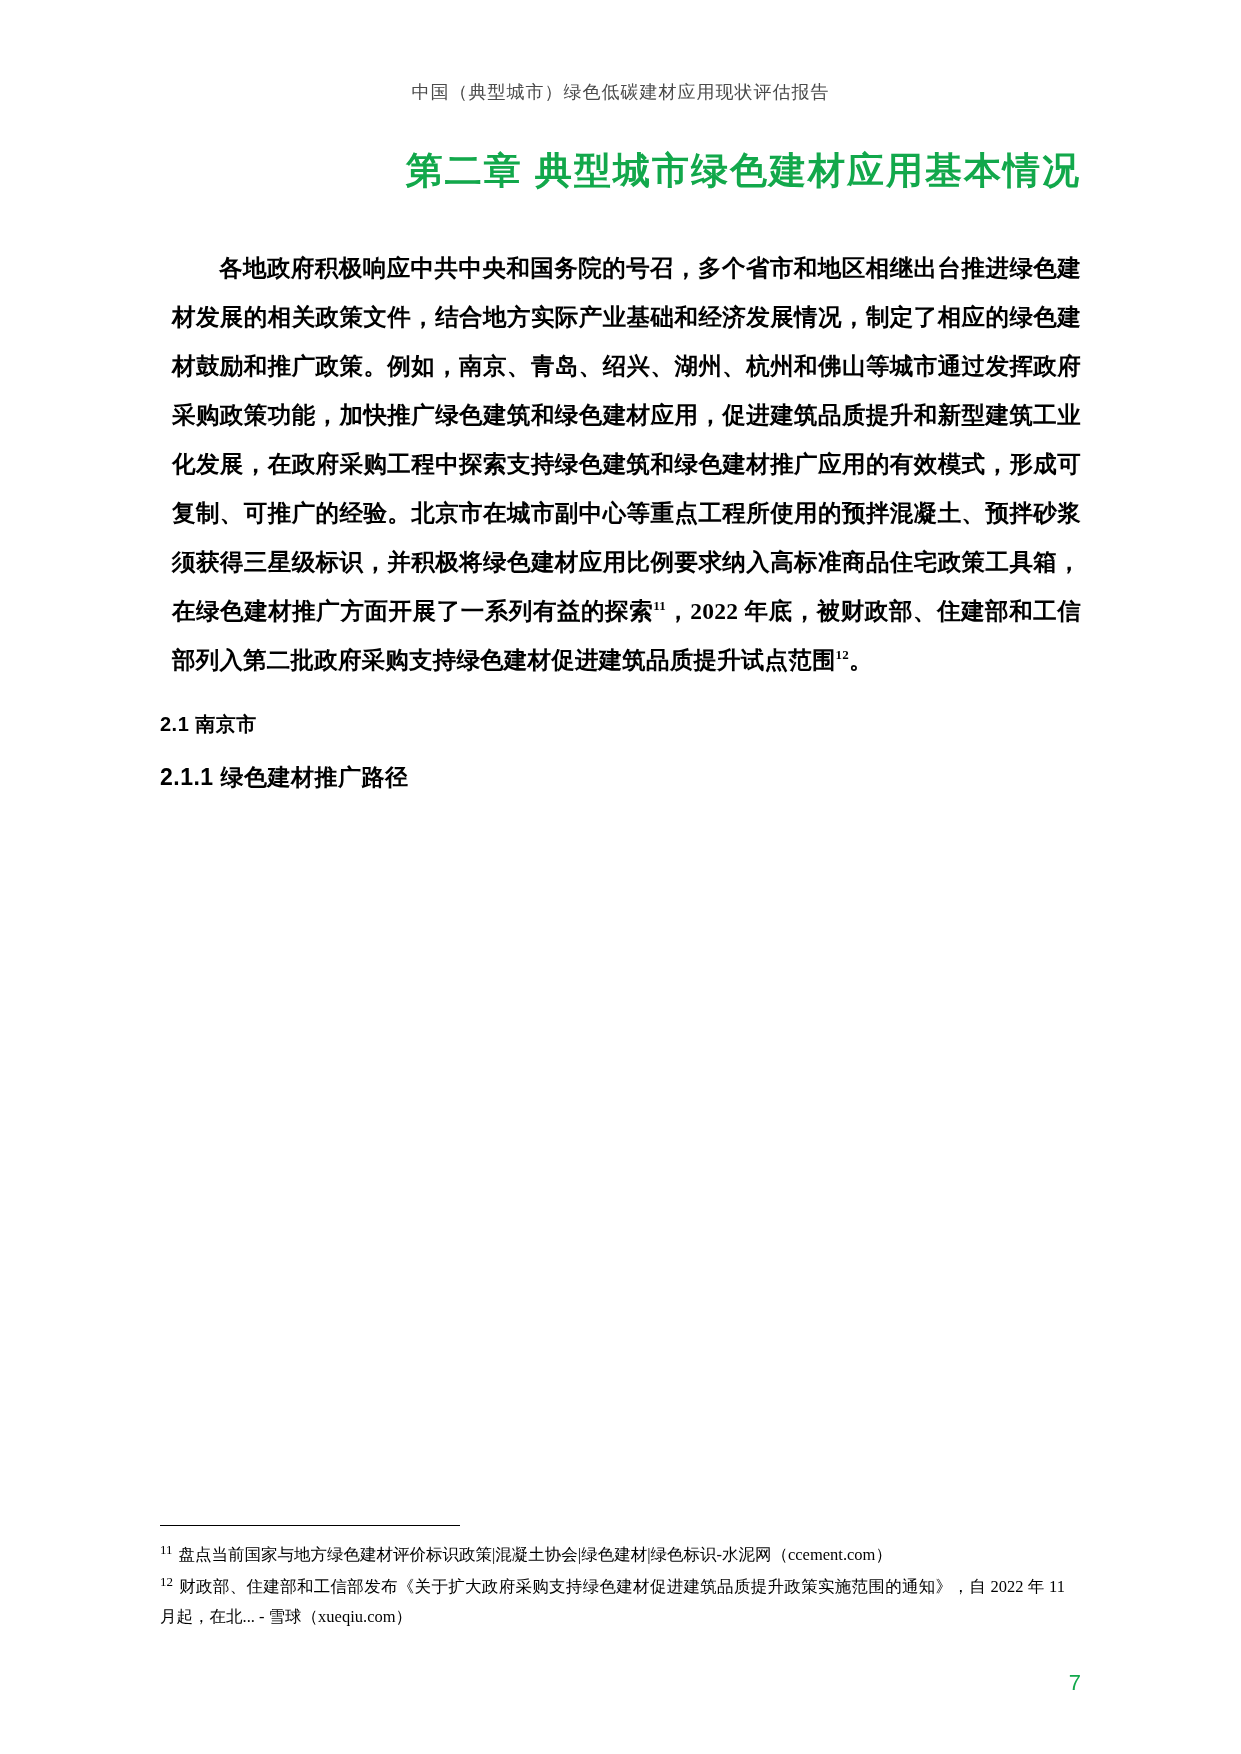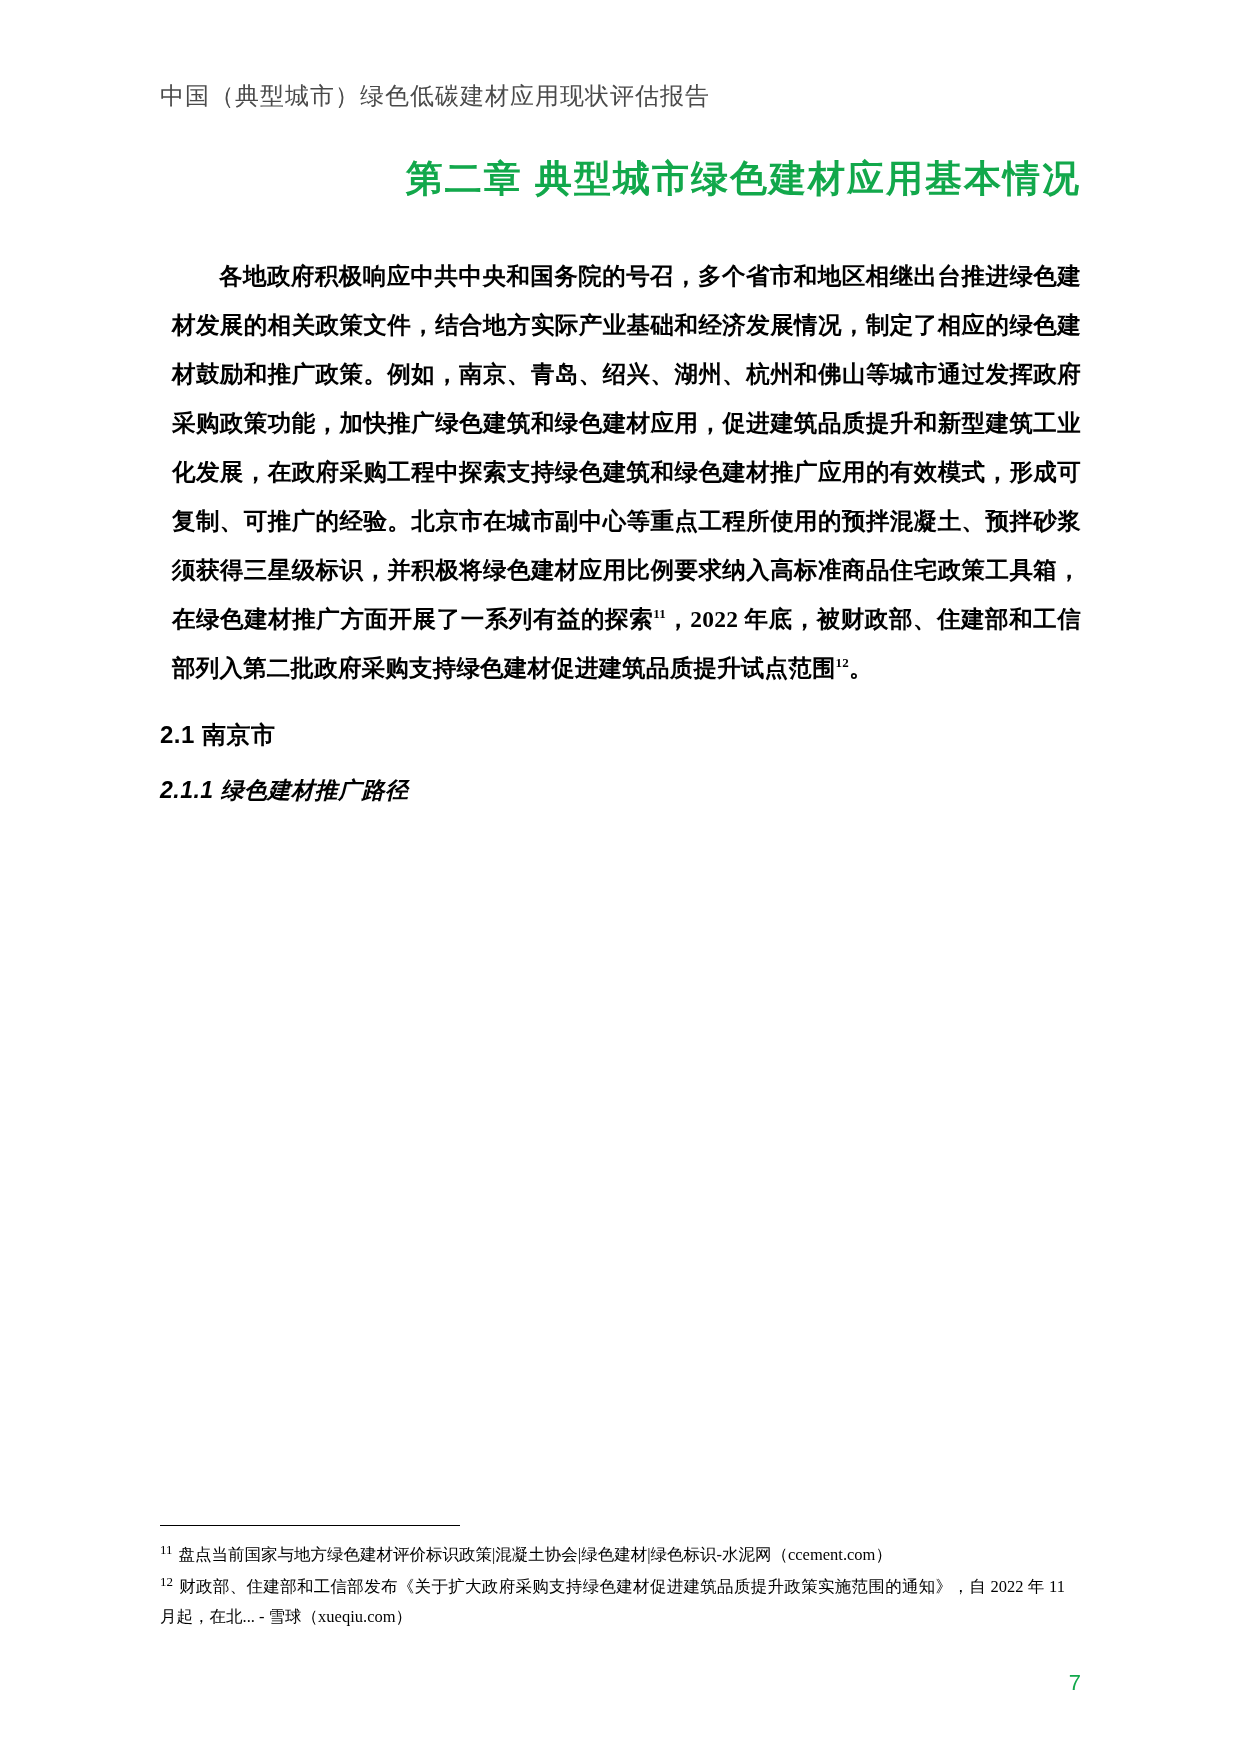--- a/index.html
+++ b/index.html
@@ -15,21 +15,22 @@
     position: relative;
     width: 1241px;
     height: 1754px;
     margin: 0 auto;
     background: #ffffff;
     box-sizing: border-box;
     padding: 80px 160px 40px 160px;
     overflow: hidden;
   }
   .running-header {
-    font-size: 24px;
+    text-align: center;
+    font-size: 18px;
     color: #4a4a4a;
     letter-spacing: 1px;
     margin-bottom: 42px;
     font-family: Liberation Sans, sans-serif;
   }
   .chapter-title {
     text-align: right;
     font-size: 37px;
     font-weight: bold;
     color: #12a84b;
@@ -41,33 +42,32 @@
     font-size: 23.5px;
     line-height: 49px;
     text-align: justify;
     text-justify: inter-ideograph;
     margin: 0 0 2px 12px;
     text-indent: 2em;
     letter-spacing: 0.2px;
     font-weight: bold;
   }
   h2.heading2 {
-    font-size: 24px;
+    font-size: 20px;
     font-weight: bold;
     margin: 26px 0 14px 0;
     letter-spacing: 0.5px;
     font-family: "Liberation Sans", sans-serif;
   }
   h3.heading3 {
     font-size: 23px;
     font-weight: bold;
     margin: 24px 0 14px 0;
     letter-spacing: 0.5px;
     font-family: "Liberation Sans", sans-serif;
-    font-style: italic;
   }
   sup.fn {
     font-size: 13px;
     vertical-align: super;
     line-height: 0;
   }
   .footnotes {
     position: absolute;
     left: 160px;
     right: 176px;

